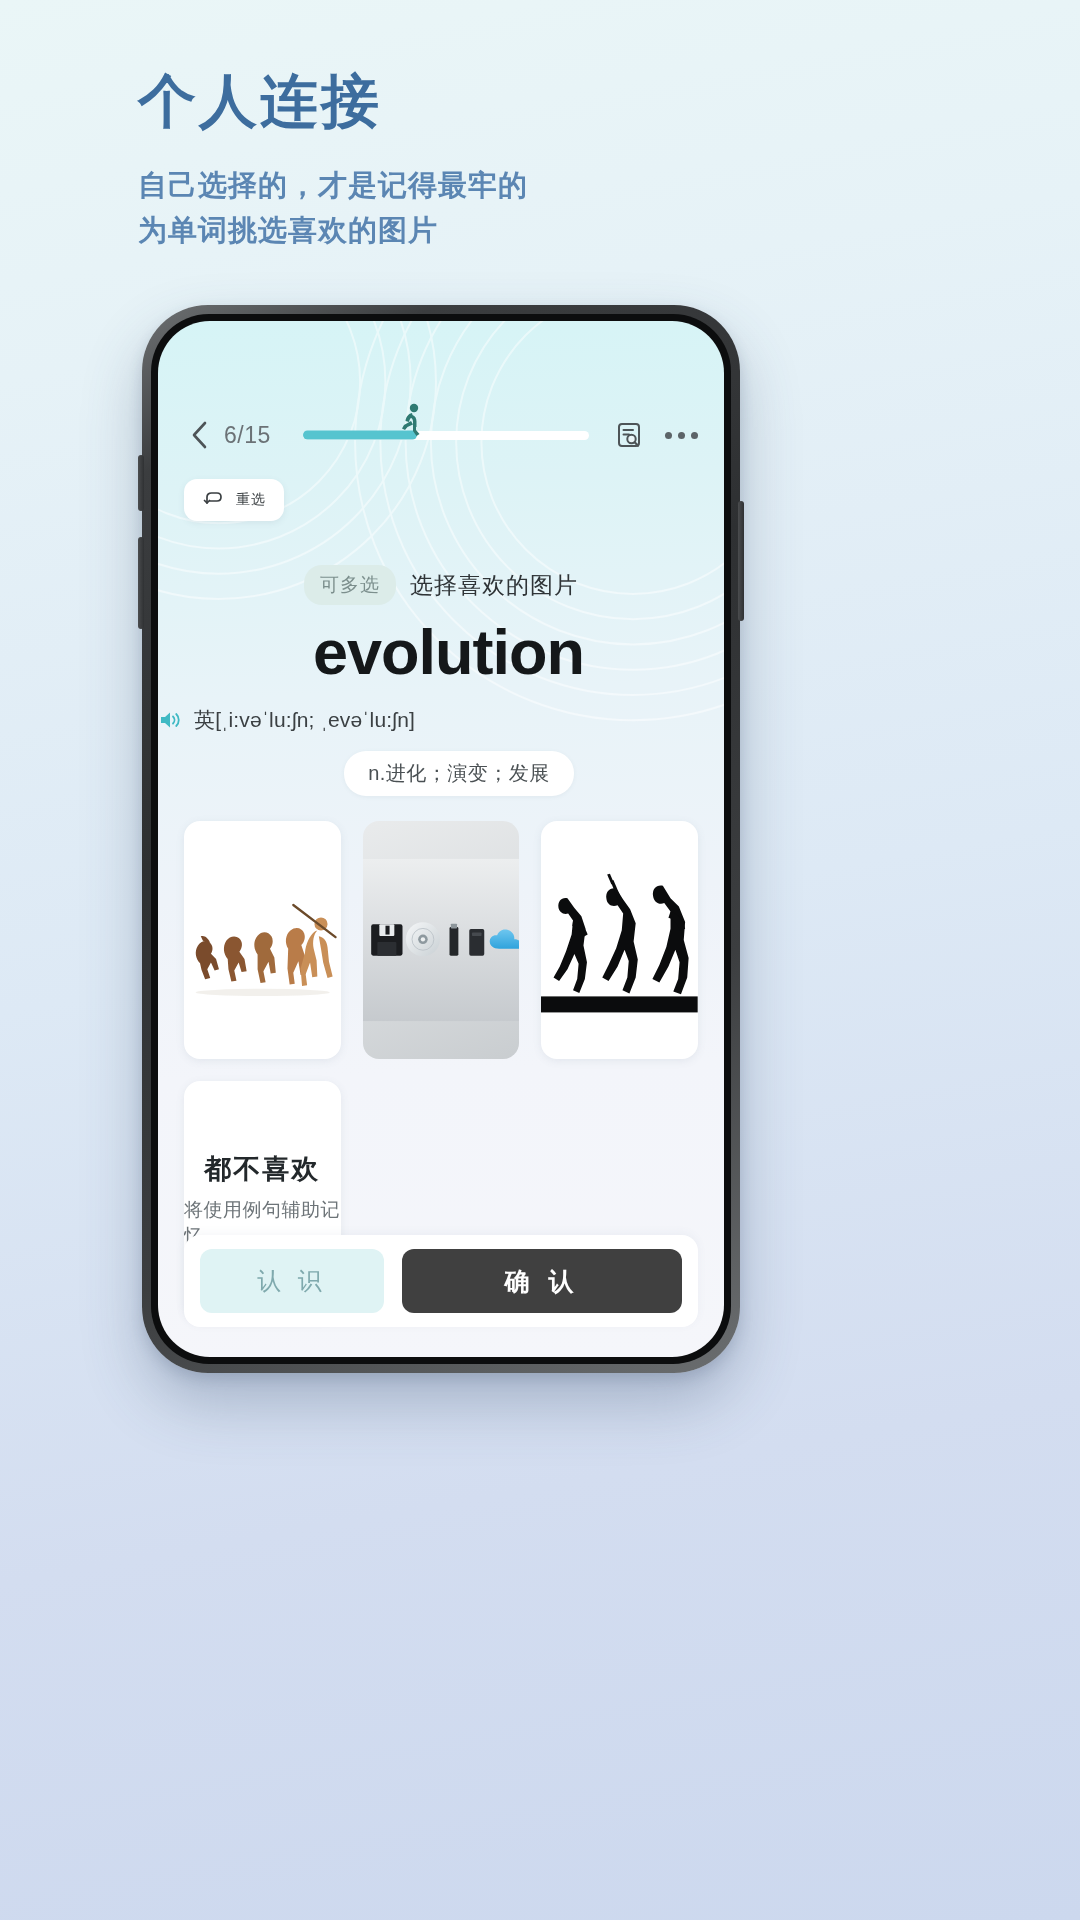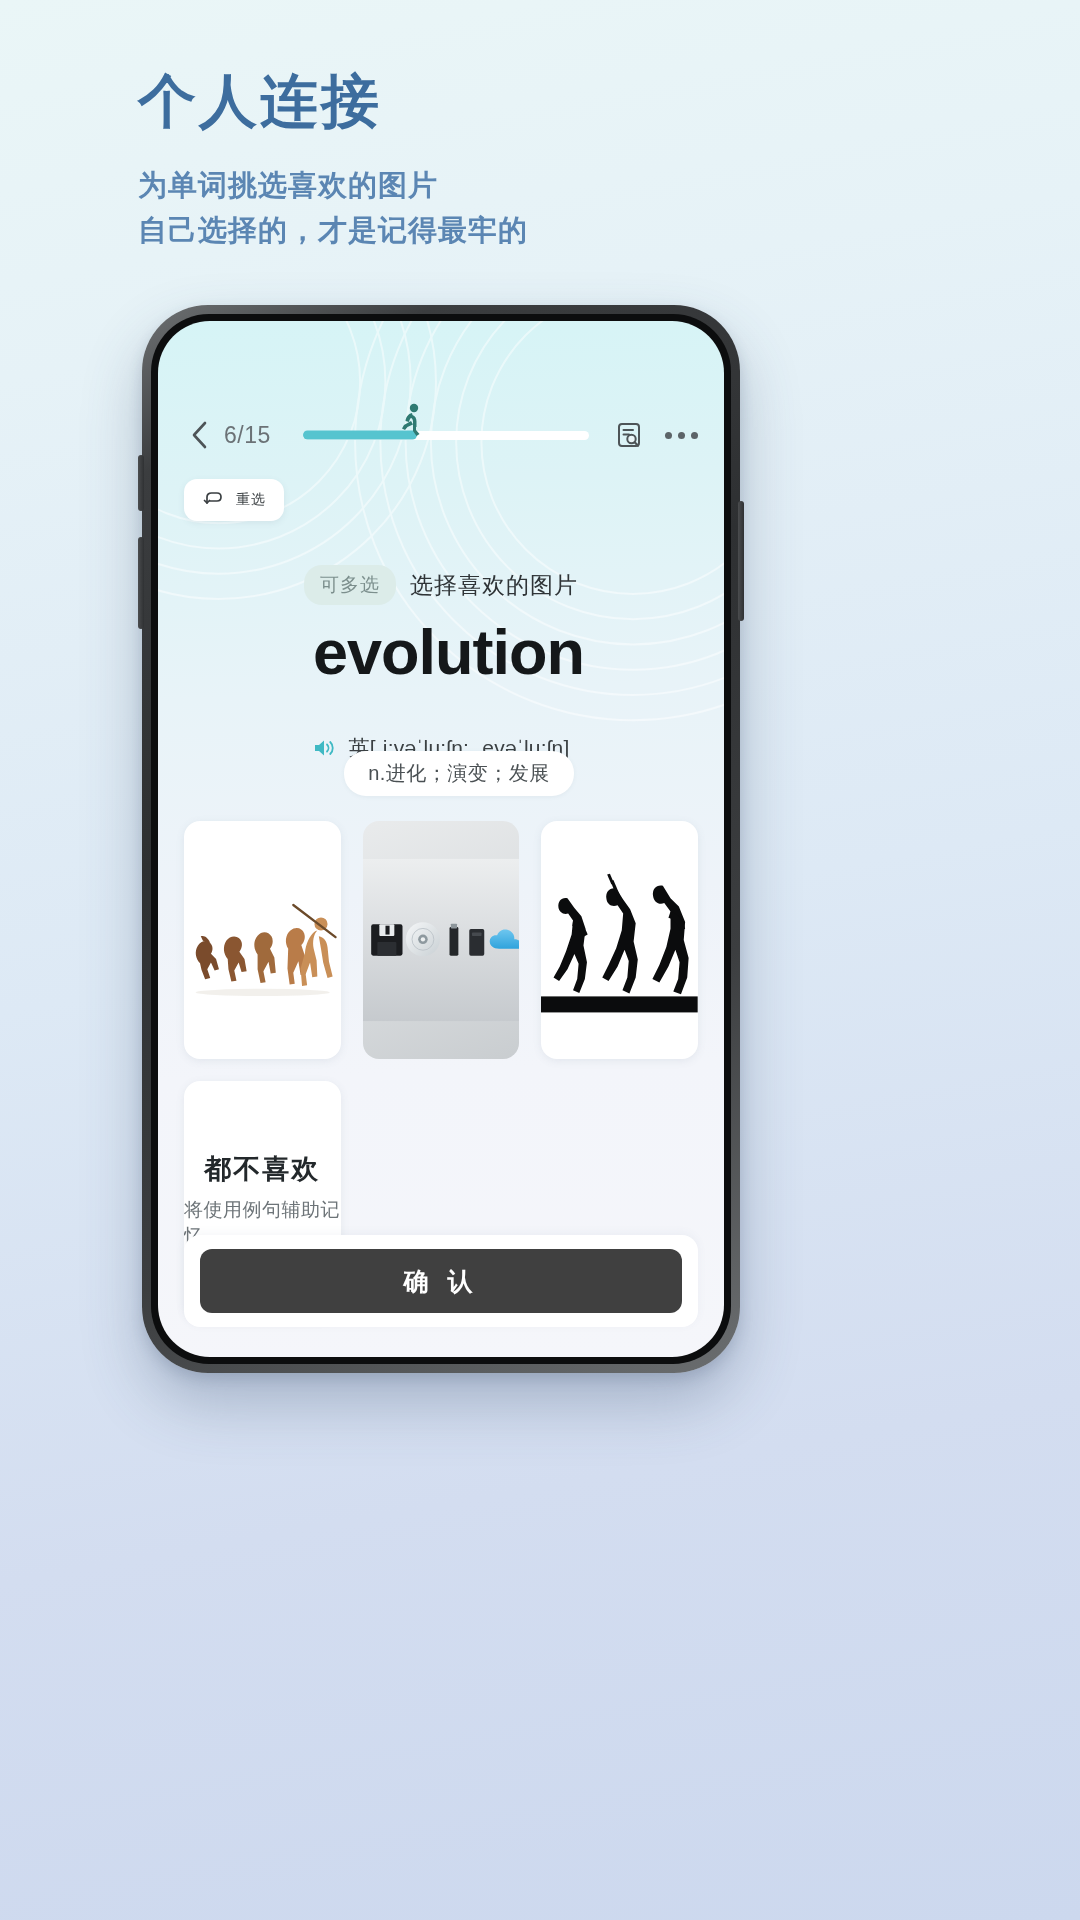--- a/index.html
+++ b/index.html
@@ -79,21 +79,21 @@
     padding:7px 16px; border-radius:18px; letter-spacing:1px;
   }
   .hint-text{ font-size:23px; color:#2f3437; letter-spacing:1px; }
 
   .word{
     position:absolute; top:295px; left:15px; right:0; text-align:center;
     font-size:63px; font-weight:bold; color:#15181a; letter-spacing:-1px;
   }
   .phon-row{
     position:absolute; top:385px; left:0; right:0;
-    display:flex; align-items:center; justify-content:center; gap:10px;margin-top:28px;
+    display:flex; align-items:center; gap:10px;
   }
   .phon{ font-size:21px; color:#3b4043; letter-spacing:.2px; }
   .def{
     position:absolute; top:430px; left:0; right:0; display:flex; justify-content:center;margin-left:36px;
   }
   .def span{
     background:#ffffff; border-radius:22px; padding:9px 24px;
     font-size:20px; color:#4a5053; letter-spacing:.5px;
     box-shadow:0 1px 4px rgba(90,110,130,.08);
   }
@@ -133,22 +133,22 @@
     display:flex; align-items:center; justify-content:center;
     font-size:25px; color:#ffffff; letter-spacing:6px; font-weight:bold;
   }
 </style>
 </head>
 <body>
 
 <div class="poster-head">
   <div class="poster-title">个人连接</div>
   <div class="poster-sub">
+    <div>自己选择的，才是记得最牢的</div>
     <div>为单词挑选喜欢的图片</div>
-    <div>自己选择的，才是记得最牢的</div>
   </div>
 </div>
 
 <div class="phone">
   <div class="btn-side btn-l1"></div>
   <div class="btn-side btn-l2"></div>
   <div class="btn-side btn-r1"></div>
 
   <div class="phone-inner">
     <div class="screen">
@@ -318,18 +318,19 @@
           </svg>
         </div>
 
         <div class="card card-none">
           <div class="t1">都不喜欢</div>
           <div class="t2">将使用例句辅助记忆</div>
         </div>
       </div>
 
       <div class="actionbar">
+        <div class="btn-know">认 识</div>
         <div class="btn-confirm">确 认</div>
       </div>
 
     </div>
   </div>
 </div>
 
 </body></html>

